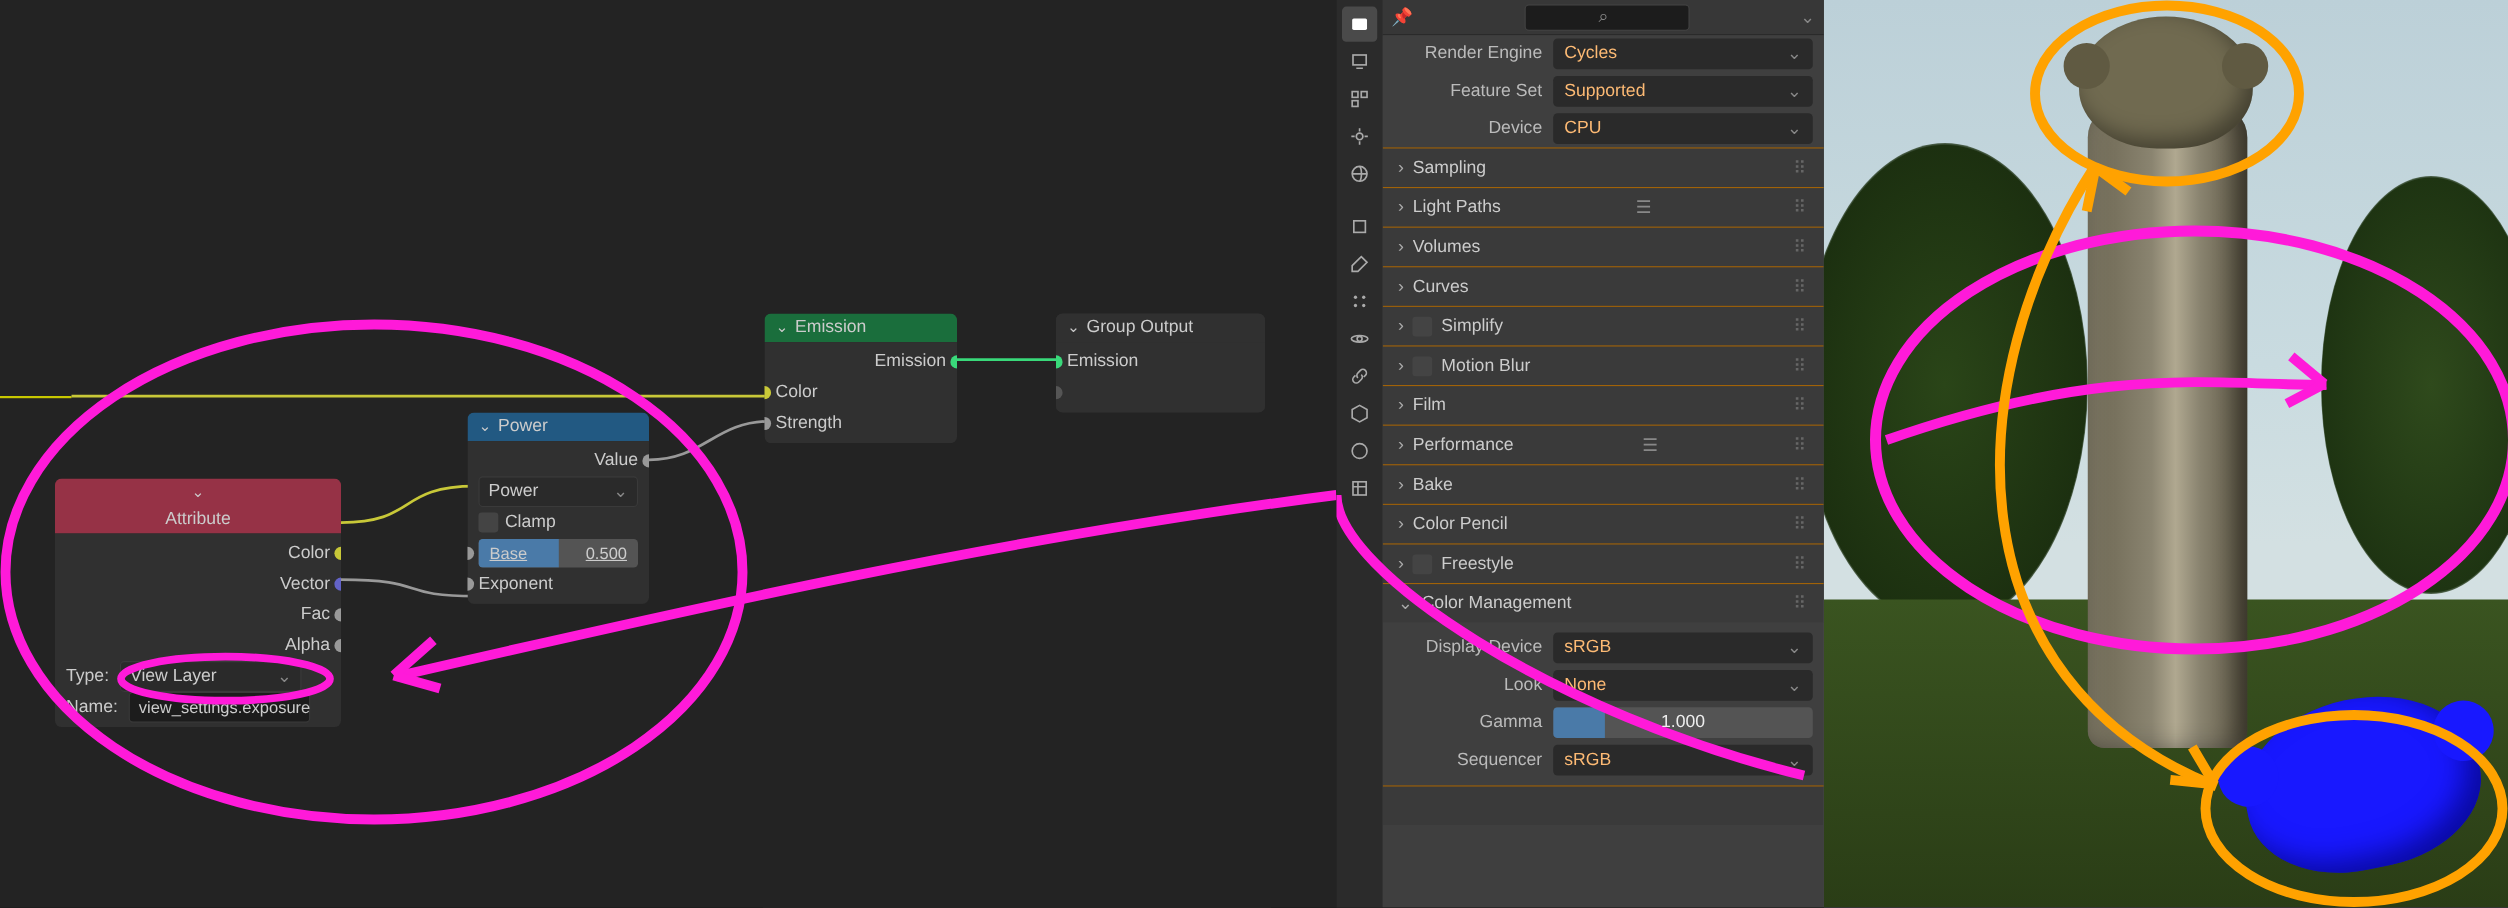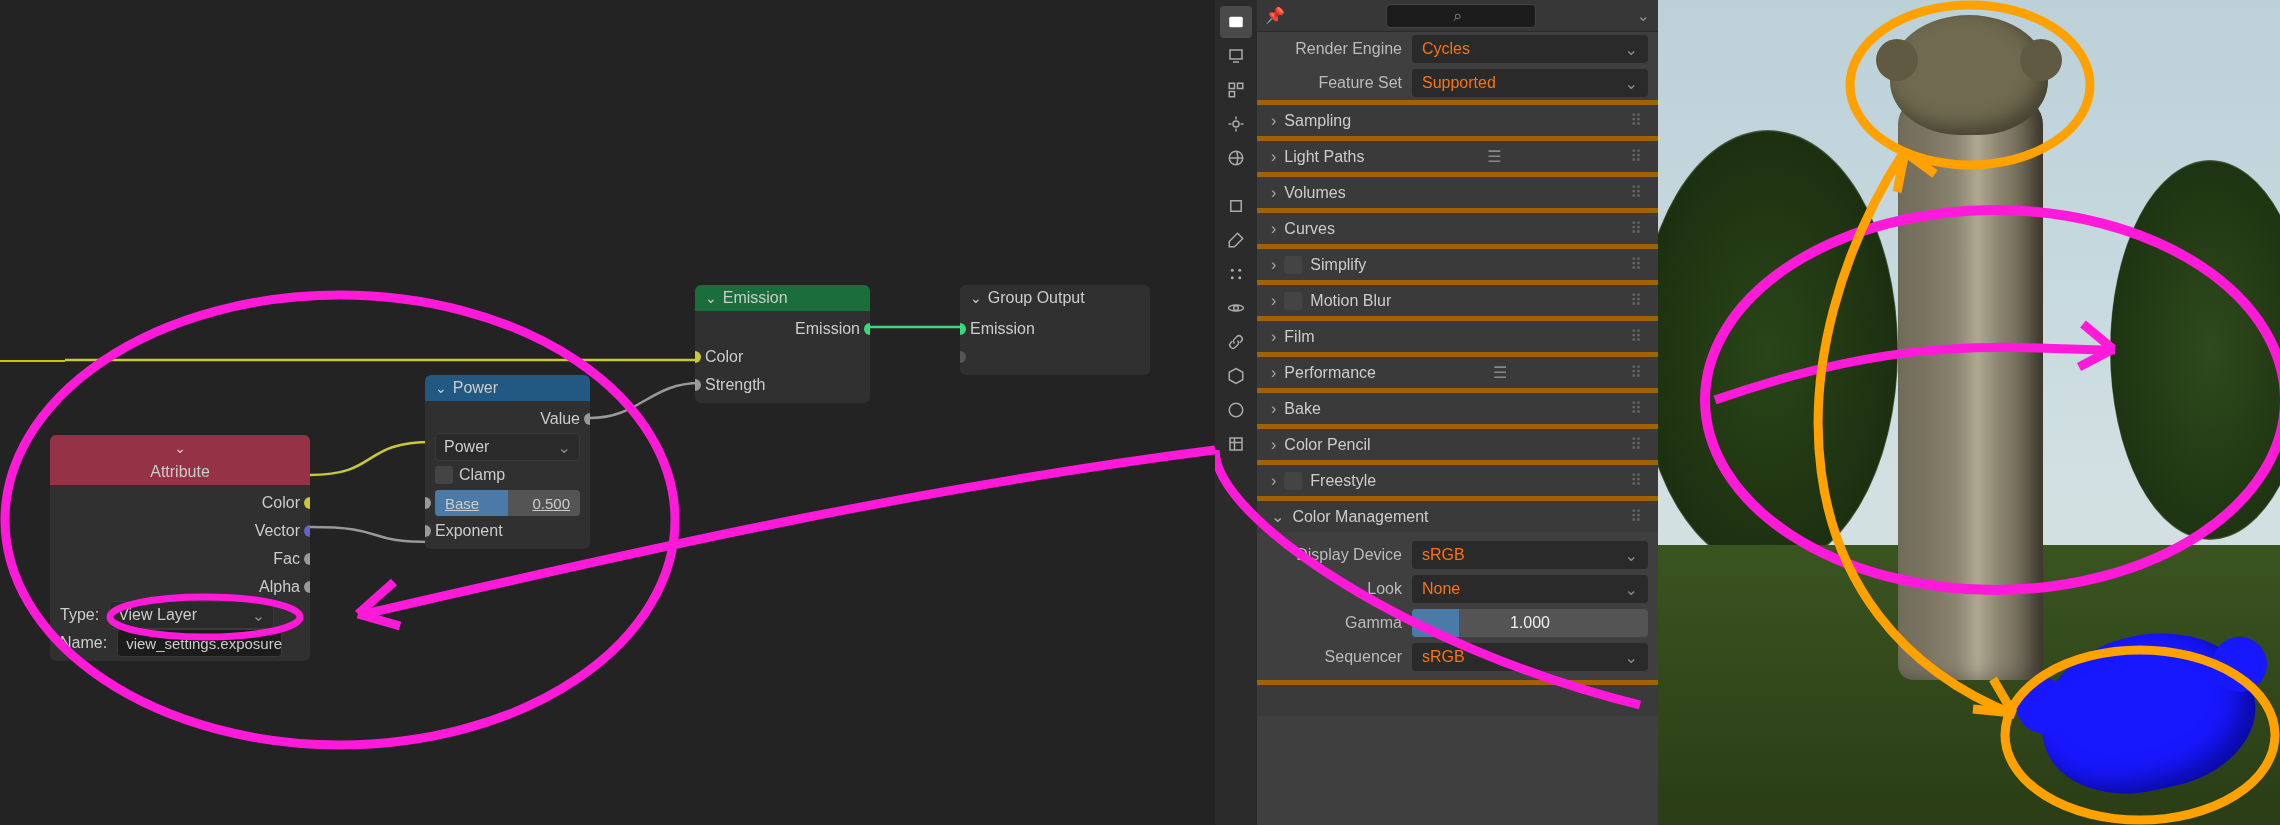--- a/index.html
+++ b/index.html
@@ -59,24 +59,24 @@
   .tab svg { width:18px; height:18px; }
   .props-body { flex: 1; display:flex; flex-direction: column; font-size: 16px; color:#ccc; }
   .search-row { height: 32px; background:#373737; border-bottom:1px solid #2a2a2a; display:flex; align-items:center; padding:0 8px; gap:6px;}
   .search-row .pin { color:#aaa; }
   .search-input { flex:0 0 150px; height:24px; background:#1c1c1c; border:1px solid #444; border-radius:4px; display:flex; align-items:center; justify-content:center; color:#888;}
   .search-input::before { content:"⌕"; margin-right:6px; }
   .props-content { flex:1; overflow:hidden; background:#3f3f3f; }
   .prop-row { display:flex; align-items:center; height:34px; padding:0 10px; }
   .prop-label { width: 145px; text-align:right; padding-right:10px; color:#bbb; font-size:16px;}
   .prop-ctrl { flex:1; }
-  .dropdown { background:#2a2a2a; border-radius:4px; height:28px; display:flex; align-items:center; padding:0 10px; justify-content:space-between; color:#f97316; }
+  .dropdown { background:#2a2a2a; border-radius:4px; height:28px; display:flex; align-items:center; padding:0 10px; justify-content:space-between; color:#fdba74; }
   .dropdown::after { content:"⌄"; color:#888; }
   .checkbox-row { display:flex; align-items:center; gap:8px; padding-left: 155px; height:34px;}
-  .panel-head { display:flex; align-items:center; gap:8px; height:36px; padding: 0 14px; background:#3a3a3a; border-top:5px solid #a16207; }
+  .panel-head { display:flex; align-items:center; gap:8px; height:36px; padding: 0 14px; background:#3a3a3a; border-top:1px solid #a16207; }
   .panel-head .chev::before { content:"›"; display:inline-block; transform:rotate(0deg); color:#aaa; }
   .panel-head.open .chev::before { content:"⌄"; }
   .drag-dots { margin-left:auto; color:#666; letter-spacing:2px;}
   .filter-icon { margin-left:auto; margin-right:6px; color:#888; }
   .num-slider { background:#545454; border-radius:4px; height:28px; position:relative; display:flex; align-items:center; justify-content:center; color:#eee; overflow:hidden;}
   .num-slider .fill { position:absolute; left:0; top:0; bottom:0; background:#4a7aa8; }
   .num-slider span { position:relative; z-index:1; }
 
   
   .render-img { width: 622px; height: 825px; position: relative; overflow:hidden; }
@@ -321,20 +321,28 @@
           </div>
         </div>
       <div class="prop-row">
           <div class="prop-label">Feature Set</div>
           <div class="prop-ctrl">
             <div class="dropdown">
               <span>Supported</span>
             </div>
           </div>
         </div>
+      <div class="prop-row">
+          <div class="prop-label">Device</div>
+          <div class="prop-ctrl">
+            <div class="dropdown">
+              <span>CPU</span>
+            </div>
+          </div>
+        </div>
 
       <div class="panel-head">
           <span class="chev"></span>
           <span>Sampling</span>
           <span class="drag-dots">⠿</span>
         </div>
       <div class="panel-head">
           <span class="chev"></span>
           <span>Light Paths</span>
           <span class="filter-icon">☰</span>

